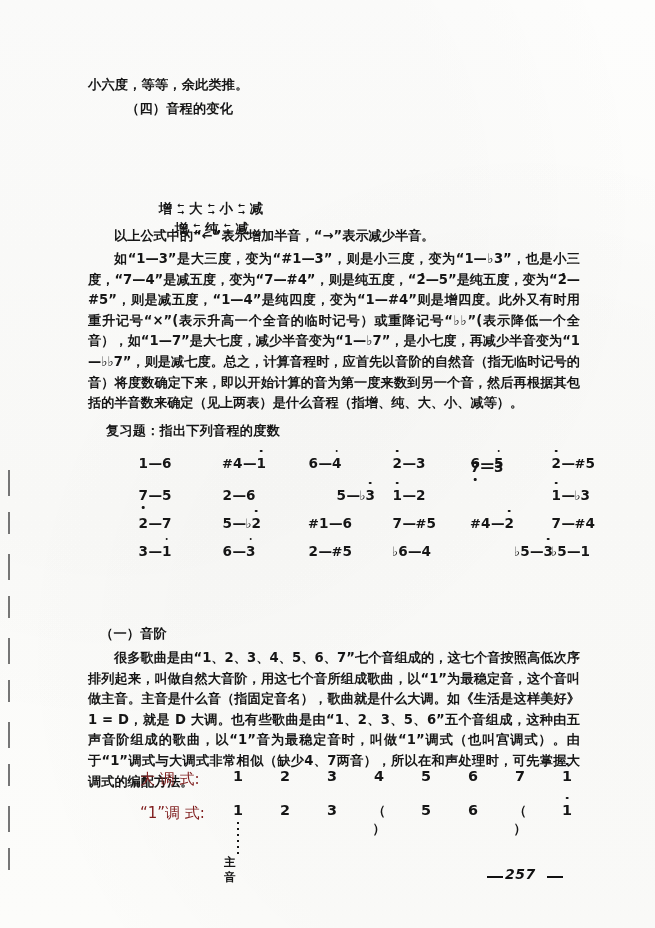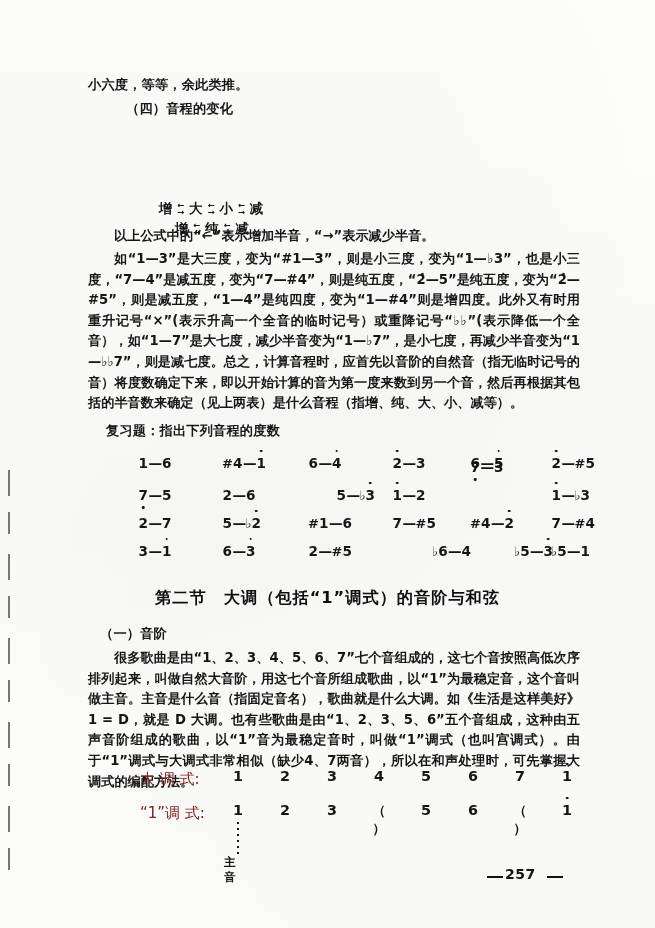--- a/index.html
+++ b/index.html
@@ -118,21 +118,21 @@
     width:2px;
     background-image:linear-gradient(to bottom,#161616 0 2px,transparent 2px 6px);
     background-size:2px 6px;
   }
   .tonic{
     position:absolute;font-weight:700;font-size:11.6px;color:#161616;
   }
 
   .pagenum{
     position:absolute;
-    font-weight:700;font-size:14px;
+    font-weight:700;font-style:italic;font-size:14px;
     letter-spacing:.5px;color:#111;
   }
   .pnrule{position:absolute;height:2px;background:#111;}
 
   .wm{position:absolute;font-size:13px;margin-top:44px;}
   .wm .cn{color:#8c8c8c;font-weight:400;}
   .wm .en{color:#e8892a;font-weight:400;font-style:italic;}
 </style>
 </head>
 <body>
@@ -188,26 +188,25 @@
       <div class="gitem" style="left: 551px; top: 487px;"><span class="n">1<span class="dot up"></span></span><span class="dash">—</span><span class="acc">♭</span><span class="n">3</span></div>
       <div class="gitem" style="left: 138px; top: 515px;"><span class="n">2</span><span class="dash">—</span><span class="n">7</span></div>
       <div class="gitem" style="left: 222px; top: 515px;"><span class="n">5</span><span class="dash">—</span><span class="acc">♭</span><span class="n">2<span class="dot up"></span></span></div>
       <div class="gitem" style="left: 308px; top: 515px;"><span class="acc">#</span><span class="n">1</span><span class="dash">—</span><span class="n">6</span></div>
       <div class="gitem" style="left: 392px; top: 515px;"><span class="n">7</span><span class="dash">—</span><span class="acc">#</span><span class="n">5</span></div>
       <div class="gitem" style="left: 470px; top: 515px;"><span class="acc">#</span><span class="n">4</span><span class="dash">—</span><span class="n">2<span class="dot up"></span></span></div>
       <div class="gitem" style="left: 551px; top: 515px;"><span class="n">7</span><span class="dash">—</span><span class="acc">#</span><span class="n">4</span></div>
       <div class="gitem" style="left: 138px; top: 543px;"><span class="n">3</span><span class="dash">—</span><span class="n">1<span class="dot up"></span></span></div>
       <div class="gitem" style="left: 222px; top: 543px;"><span class="n">6</span><span class="dash">—</span><span class="n">3<span class="dot up"></span></span></div>
       <div class="gitem" style="left: 308px; top: 543px;"><span class="n">2</span><span class="dash">—</span><span class="acc">#</span><span class="n">5</span></div>
-      <div class="gitem" style="left: 392px; top: 543px; margin-left: 40px;"><span class="acc">♭</span><span class="n">6</span><span class="dash">—</span><span class="n">4</span></div>
+      <div class="gitem" style="left: 392px; top: 543px;"><span class="acc">♭</span><span class="n">6</span><span class="dash">—</span><span class="n">4</span></div>
       <div class="gitem" style="left: 470px; top: 543px; margin-left: 44px;"><span class="acc">♭</span><span class="n">5</span><span class="dash">—</span><span class="n">3<span class="dot up"></span></span></div>
       <div class="gitem" style="left: 551px; top: 543px;"><span class="acc">♭</span><span class="n">5</span><span class="dash">—</span><span class="n">1</span></div>
     </div>
 
-  <div class="heading" style="top:587px;">第二节　大调（包括“1”调式）的音阶与和弦</div>
 
   <div class="line" style="left:100px;top:625px;">（一）音阶</div>
 
   <div class="para indent" style="top:648px;">很多歌曲是由“1、2、3、4、5、6、7”七个音组成的，这七个音按照高低次序排列起来，叫做自然大音阶，用这七个音所组成歌曲，以“1”为最稳定音，这个音叫做主音。主音是什么音（指固定音名），歌曲就是什么大调。如《生活是这样美好》1 = D，就是 D 大调。也有些歌曲是由“1、2、3、5、6”五个音组成，这种由五声音阶组成的歌曲，以“1”音为最稳定音时，叫做“1”调式（也叫宫调式）。由于“1”调式与大调式非常相似（缺少4、7两音），所以在和声处理时，可先掌握大调式的编配方法。</div>
 
   <div class="scale" id="scale-table">
       <div class="slabel" style="left: 140px; top: 770px;">大 调 式:</div>
       <div class="slabel" style="left: 140px; top: 804px;">“1”调 式:</div>
       <div class="scell" style="left: 224px; top: 768px; width: 28px;"><span class="n">1</span></div>
       <div class="scell" style="left: 271px; top: 768px; width: 28px;"><span class="n">2</span></div>

